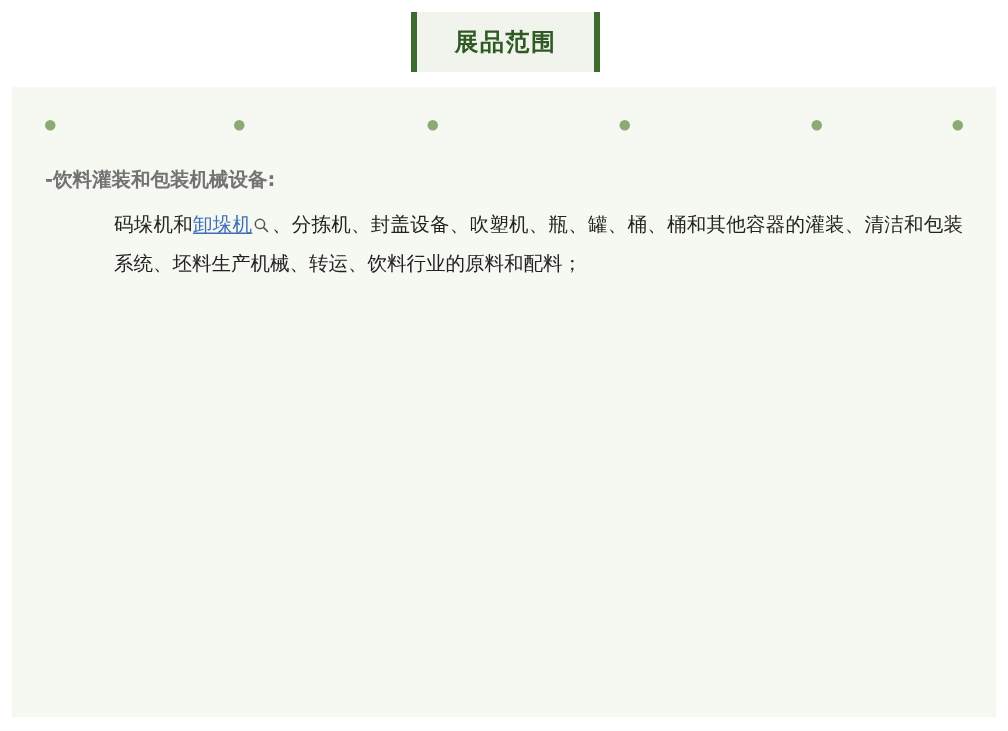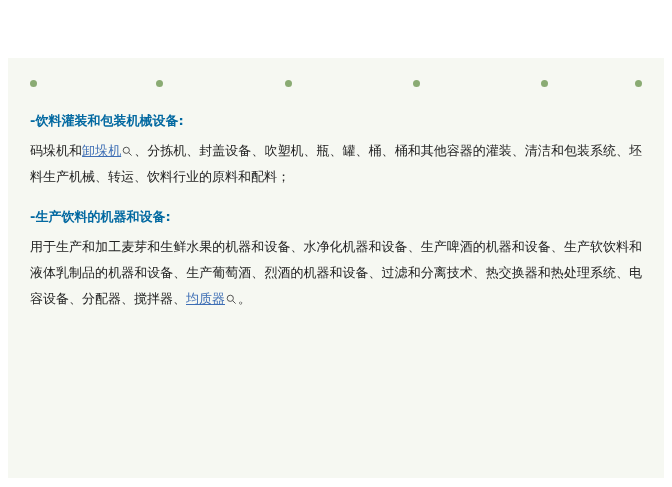--- a/index.html
+++ b/index.html
@@ -71,48 +71,52 @@
     left: 22px;
     top: 52px;
     width: 612px;
   }
   .sec {
     margin-bottom: 16px;
   }
   .sec-head {
     font-size: 13px;
     font-weight: bold;
-    color: #0369a1;
+    color: #737373;
     line-height: 22px;
     margin-bottom: 6px;
   }
   .sec-body {
     font-size: 13px;
     color: #222222;
     line-height: 26px;
     text-align: justify;
+    margin-left: 46px;
   }
   .lnk {
     color: #3f6fb5;
   }
   .srch {
     display: inline-block;
     position: relative;
     width: 11px;
     height: 11px;
     vertical-align: middle;
     margin: 0 1px;
   }
   .srch svg { display: block; }
 </style>
 </head>
 <body>
 
 <div class="page">
 
+  <div class="title-bar">
+    <span class="title-text">展品范围</span>
+  </div>
 
   <div class="card">
 
     <div class="dot-row">
       <span class="dot" style="left:22px"></span>
       <span class="dot" style="left:148px"></span>
       <span class="dot" style="left:277px"></span>
       <span class="dot" style="left:405px"></span>
       <span class="dot" style="left:533px"></span>
       <span class="dot" style="left:627px"></span>
@@ -122,23 +126,16 @@
 
       <div class="sec">
         <div class="sec-head">-饮料灌装和包装机械设备:</div>
         <div class="sec-body"><span>码垛机和</span><a class="lnk" href="#">卸垛机</a><span class="srch"><svg width="11" height="11" viewBox="0 0 11 11">
                 <circle cx="4.3" cy="4.3" r="3.1" fill="none" stroke="#555" stroke-width="1"></circle>
                 <line x1="6.6" y1="6.6" x2="9.6" y2="9.6" stroke="#555" stroke-width="1"></line>
               </svg></span><span>、分拣机、封盖设备、吹塑机、瓶、罐、桶、桶和其他容器的灌装、清洁和包装系统、坯料生产机械、转运、饮料行业的原料和配料；</span></div>
       </div>
 
 
-      <div class="sec">
-        <div class="sec-head">-生产饮料的机器和设备:</div>
-        <div class="sec-body"><span>用于生产和加工麦芽和生鲜水果的机器和设备、水净化机器和设备、生产啤酒的机器和设备、生产软饮料和液体乳制品的机器和设备、生产葡萄酒、烈酒的机器和设备、过滤和分离技术、热交换器和热处理系统、电容设备、分配器、搅拌器、</span><a class="lnk" href="#">均质器</a><span class="srch"><svg width="11" height="11" viewBox="0 0 11 11">
-                <circle cx="4.3" cy="4.3" r="3.1" fill="none" stroke="#555" stroke-width="1"></circle>
-                <line x1="6.6" y1="6.6" x2="9.6" y2="9.6" stroke="#555" stroke-width="1"></line>
-              </svg></span><span>。</span></div>
-      </div>
 
     </div>
   </div>
 </div>
 
 </body></html>

